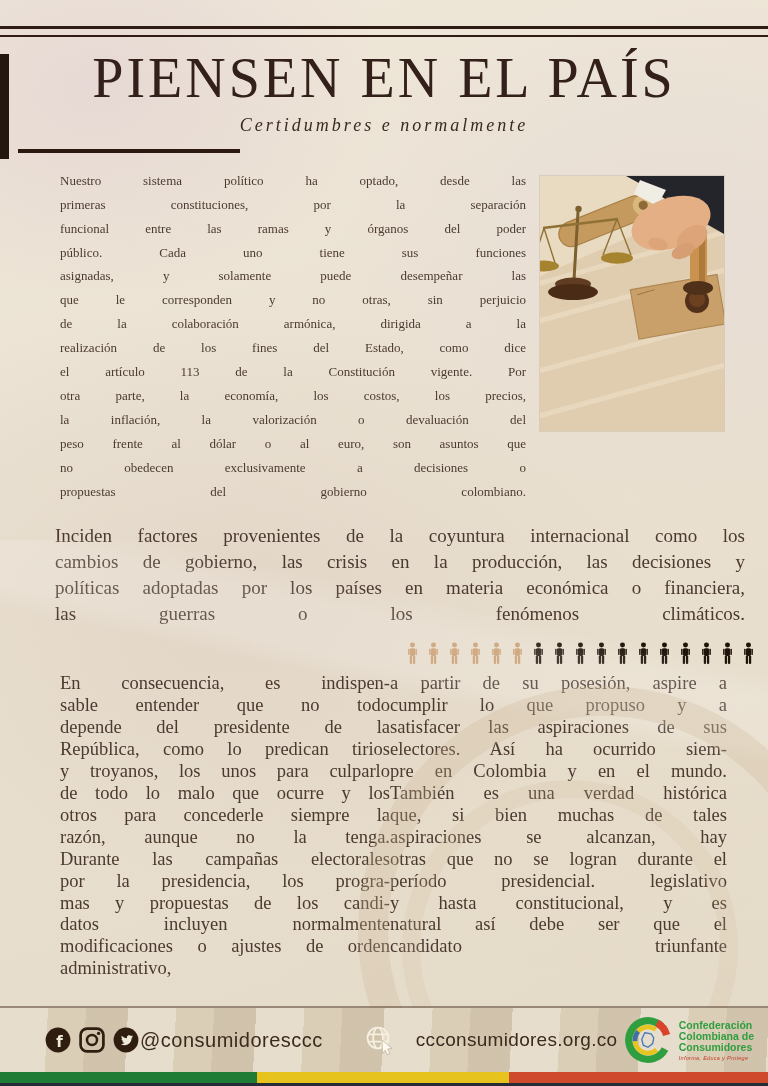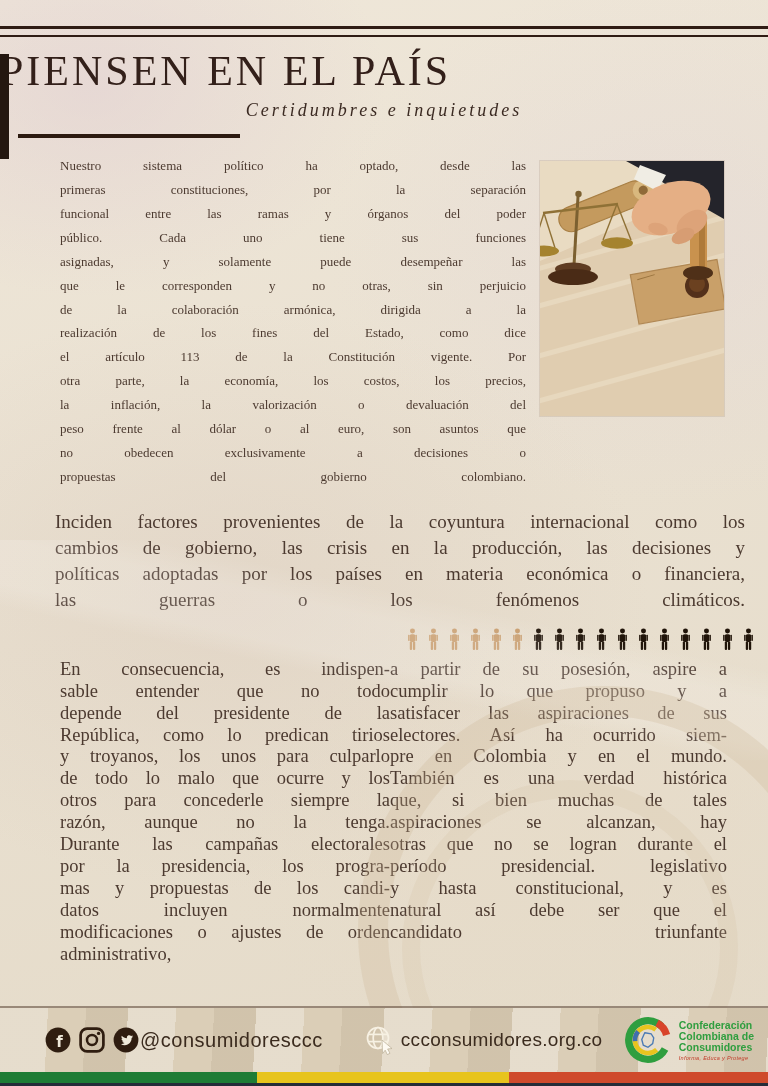--- a/index.html
+++ b/index.html
@@ -20,21 +20,21 @@
   .fold{position:absolute;left:0;top:540px;width:768px;height:220px;
     background:linear-gradient(12deg, transparent 40%, rgba(255,255,255,.16) 46%, rgba(255,255,255,.16) 58%, transparent 66%);
     pointer-events:none;}
   .watermark-ring{position:absolute;border-radius:50%;pointer-events:none;}
   .ring1{width:430px;height:430px;right:-80px;bottom:-90px;border:30px solid rgba(203,184,150,.28);}
   .ring2{width:300px;height:300px;right:30px;bottom:-30px;border:18px solid rgba(208,190,158,.20);}
 
   
   .top-rules{margin-top:26px;height:6px;border-top:3px solid #2f1c14;border-bottom:2px solid #2f1c14;}
   .left-bar{position:absolute;left:0;top:54px;width:9px;height:105px;background:#241710;}
-  .page-title{margin:12px 0 0 0;text-align:left;font-size:42px;font-weight:500;
+  .page-title{margin:12px 0 0 0;text-align:center;font-size:56px;font-weight:500;
     letter-spacing:3px;color:#33201a;line-height:1.05;}
   .subtitle{margin:7px 0 0 0;text-align:center;font-style:italic;font-size:18px;
     letter-spacing:3px;color:#3b2a22;}
   .title-underline{margin:13px 0 0 18px;width:222px;height:4px;background:#2c1a10;}
 
   
   .pre{white-space:pre-line;text-align:justify;text-align-last:justify;}
   .row1{display:flex;gap:14px;padding:16px 44px 0 60px;}
   .para1{width:466px;margin:0;font-size:13px;line-height:23.9px;}
   .photo{width:184px;height:255px;margin-top:7px;flex:0 0 auto;box-shadow:0 0 0 1px rgba(120,95,70,.15);}
@@ -49,21 +49,21 @@
   
   .footer{position:absolute;left:0;bottom:0;width:768px;}
   .footer-rule{height:0;border-top:2px solid rgba(90,68,52,.55);}
   .footer-band{height:64px;display:flex;align-items:center;padding:0 8px 0 45px;box-sizing:border-box;
     background:#dbceb7;
     background-image:repeating-linear-gradient(93deg, rgba(255,255,255,.30) 0 48px, rgba(0,0,0,0) 48px 86px, rgba(120,100,70,.10) 86px 128px);}
   .social{display:flex;gap:8px;align-items:center;}
   .social svg{display:block;}
   .handle{margin-left:1px;font-family:"Liberation Sans",sans-serif;font-size:20px;
     letter-spacing:.5px;color:#3b2b1e;}
-  .web{display:flex;align-items:center;gap:6px;margin-left:42px;}
+  .web{display:flex;align-items:center;gap:21px;margin-left:42px;}
   .url{font-family:"Liberation Sans",sans-serif;font-size:19px;letter-spacing:.3px;color:#3b2b1e;}
   .logo{display:flex;align-items:center;gap:6px;margin-left:auto;margin-right:6px;}
   .logo-textwrap{display:flex;flex-direction:column;}
   .logo-text{color:#2f9e3f;font-family:"Liberation Sans",sans-serif;font-weight:bold;
     font-size:10.5px;line-height:11px;}
   .logo-tagline{color:#c23a28;font-family:"Liberation Sans",sans-serif;font-style:italic;
     font-size:5.5px;margin-top:2px;letter-spacing:.3px;}
   .color-bar{display:flex;height:11px;}
   .bar-green{width:257px;background:#1e7c35;}
   .bar-yellow{width:252px;background:#e7c41d;}
@@ -75,21 +75,21 @@
 
 <div class="page">
   <div class="fold"></div>
   <div class="watermark-ring ring1"></div>
   <div class="watermark-ring ring2"></div>
 
   <div class="top-rules"></div>
   <div class="left-bar"></div>
 
   <h1 class="page-title">PIENSEN EN EL PAÍS</h1>
-  <div class="subtitle">Certidumbres e inquietudes</div>
+  <div class="subtitle">Certidumbres e normalmente</div>
   <div class="title-underline"></div>
 
   <div class="row1">
     <p class="para1 pre">Nuestro sistema político ha optado, desde las
 primeras constituciones, por la separación
 funcional entre las ramas y órganos del poder
 público. Cada uno tiene sus funciones
 asignadas, y solamente puede desempeñar las
 que le corresponden y no otras, sin perjuicio
 de la colaboración armónica, dirigida a la

